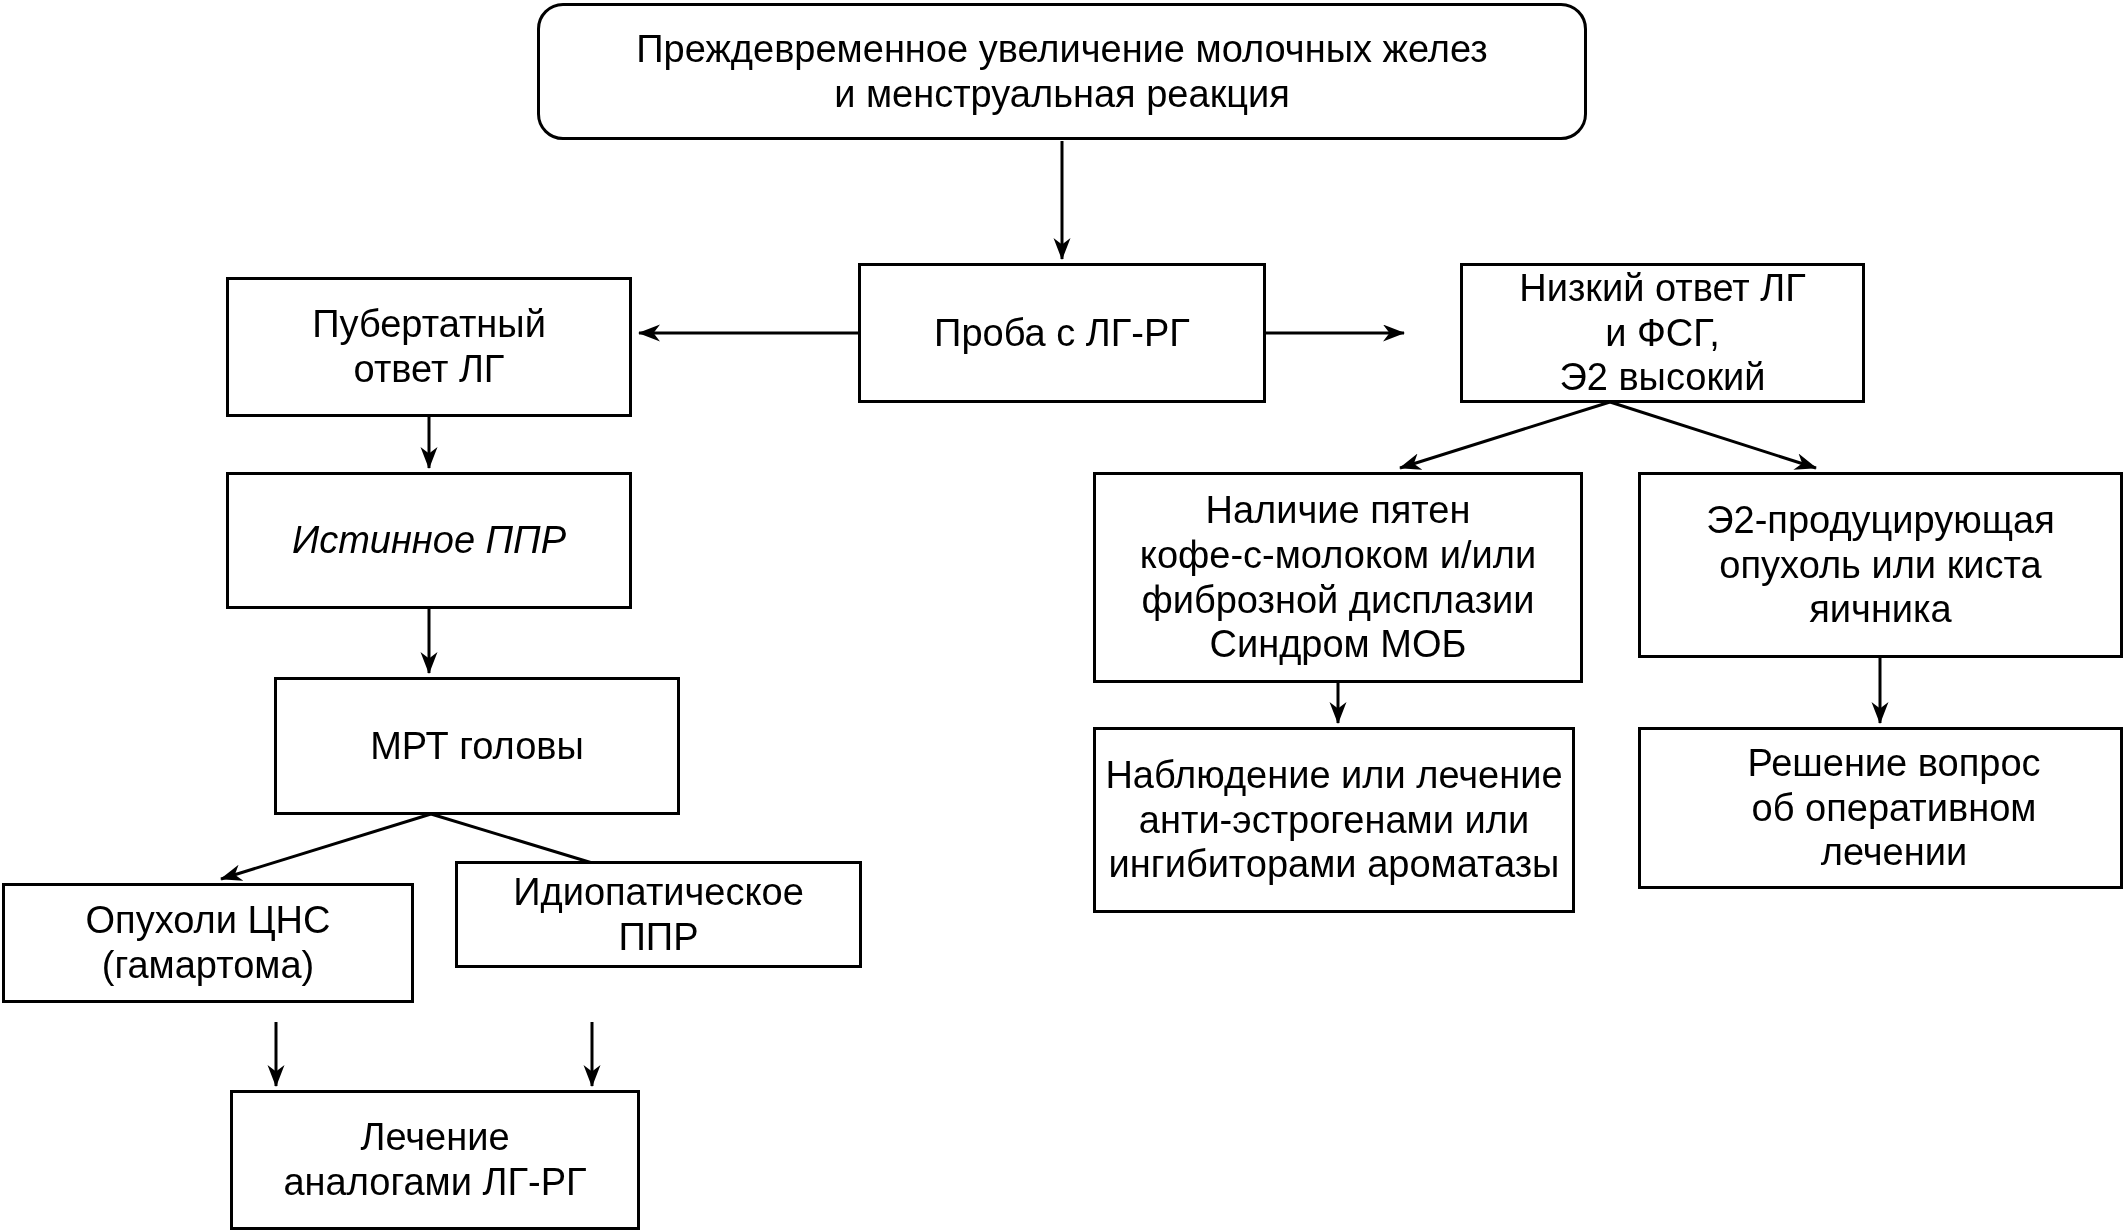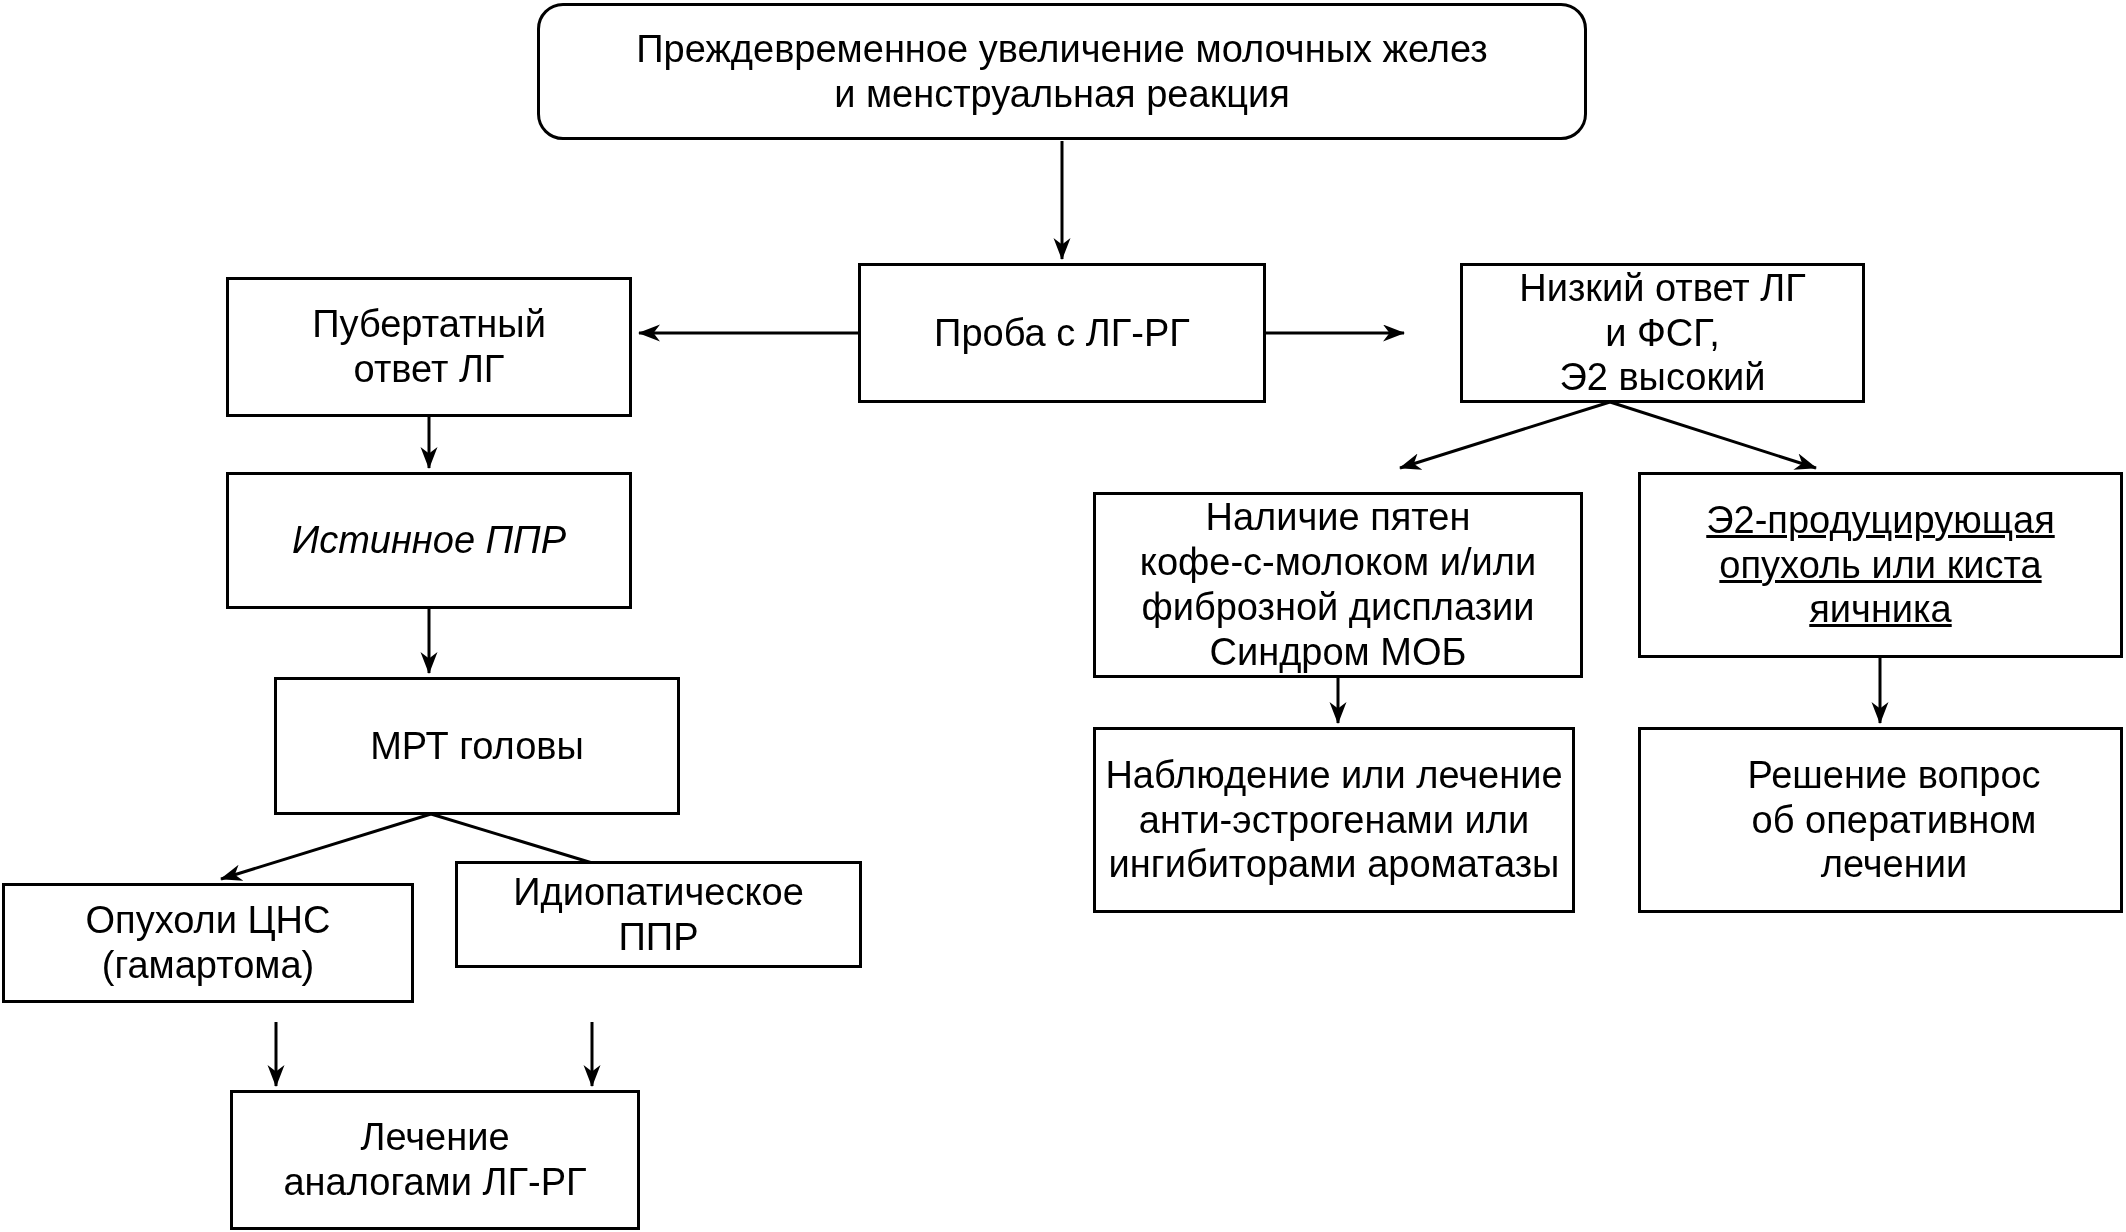--- a/index.html
+++ b/index.html
@@ -55,24 +55,24 @@
   
   .n-start                     { left: 537px;  top: 3px;    width: 1050px; height: 137px; border-radius: 26px; }
   .n-pubertal-lh               { left: 226px;  top: 277px;  width: 406px;  height: 140px; }
   .n-lhrh-test                 { left: 858px;  top: 263px;  width: 408px;  height: 140px; }
   .n-low-lh-fsh-high-e2        { left: 1460px; top: 263px;  width: 405px;  height: 140px; align-items: center; }
   .n-true-ppr                  { left: 226px;  top: 472px;  width: 406px;  height: 137px; font-style: italic; }
   .n-brain-mri                 { left: 226px;  top: 677px;  width: 406px;  height: 138px; margin-left: 48px; }
   .n-cns-tumors                { left: 2px;    top: 883px;  width: 412px;  height: 120px; }
   .n-idiopathic-ppr            { left: 455px;  top: 861px;  width: 407px;  height: 107px; }
   .n-lhrh-analog-treatment     { left: 230px;  top: 1090px; width: 410px;  height: 140px; }
-  .n-cafe-au-lait-mob          { left: 1093px; top: 492px;  width: 490px;  height: 186px; }
-  .n-e2-tumor-cyst             { left: 1638px; top: 472px;  width: 485px;  height: 186px; text-decoration: underline; }
+  .n-cafe-au-lait-mob          { left: 1093px; top: 472px;  width: 490px;  height: 211px; }
+  .n-e2-tumor-cyst             { left: 1638px; top: 472px;  width: 485px;  height: 186px; }
   .n-observation-antiestrogens { left: 1093px; top: 727px;  width: 482px;  height: 186px; }
-  .n-surgical-decision         { left: 1638px; top: 727px;  width: 485px;  height: 186px; padding-left: 35px; }
+  .n-surgical-decision         { left: 1638px; top: 727px;  width: 485px;  height: 162px; padding-left: 35px; }
 </style>
 </head>
 <body>
 
 <div class="canvas">
 
   <svg class="edges" viewBox="0 0 2126 1232" aria-hidden="true">
     <defs>
       <marker id="ah" markerWidth="26" markerHeight="20" refX="21" refY="8.5" orient="auto" markerUnits="userSpaceOnUse">
         <path class="ah-path" d="M0,0 L22,8.5 L0,17 L6.5,8.5 Z"></path>

